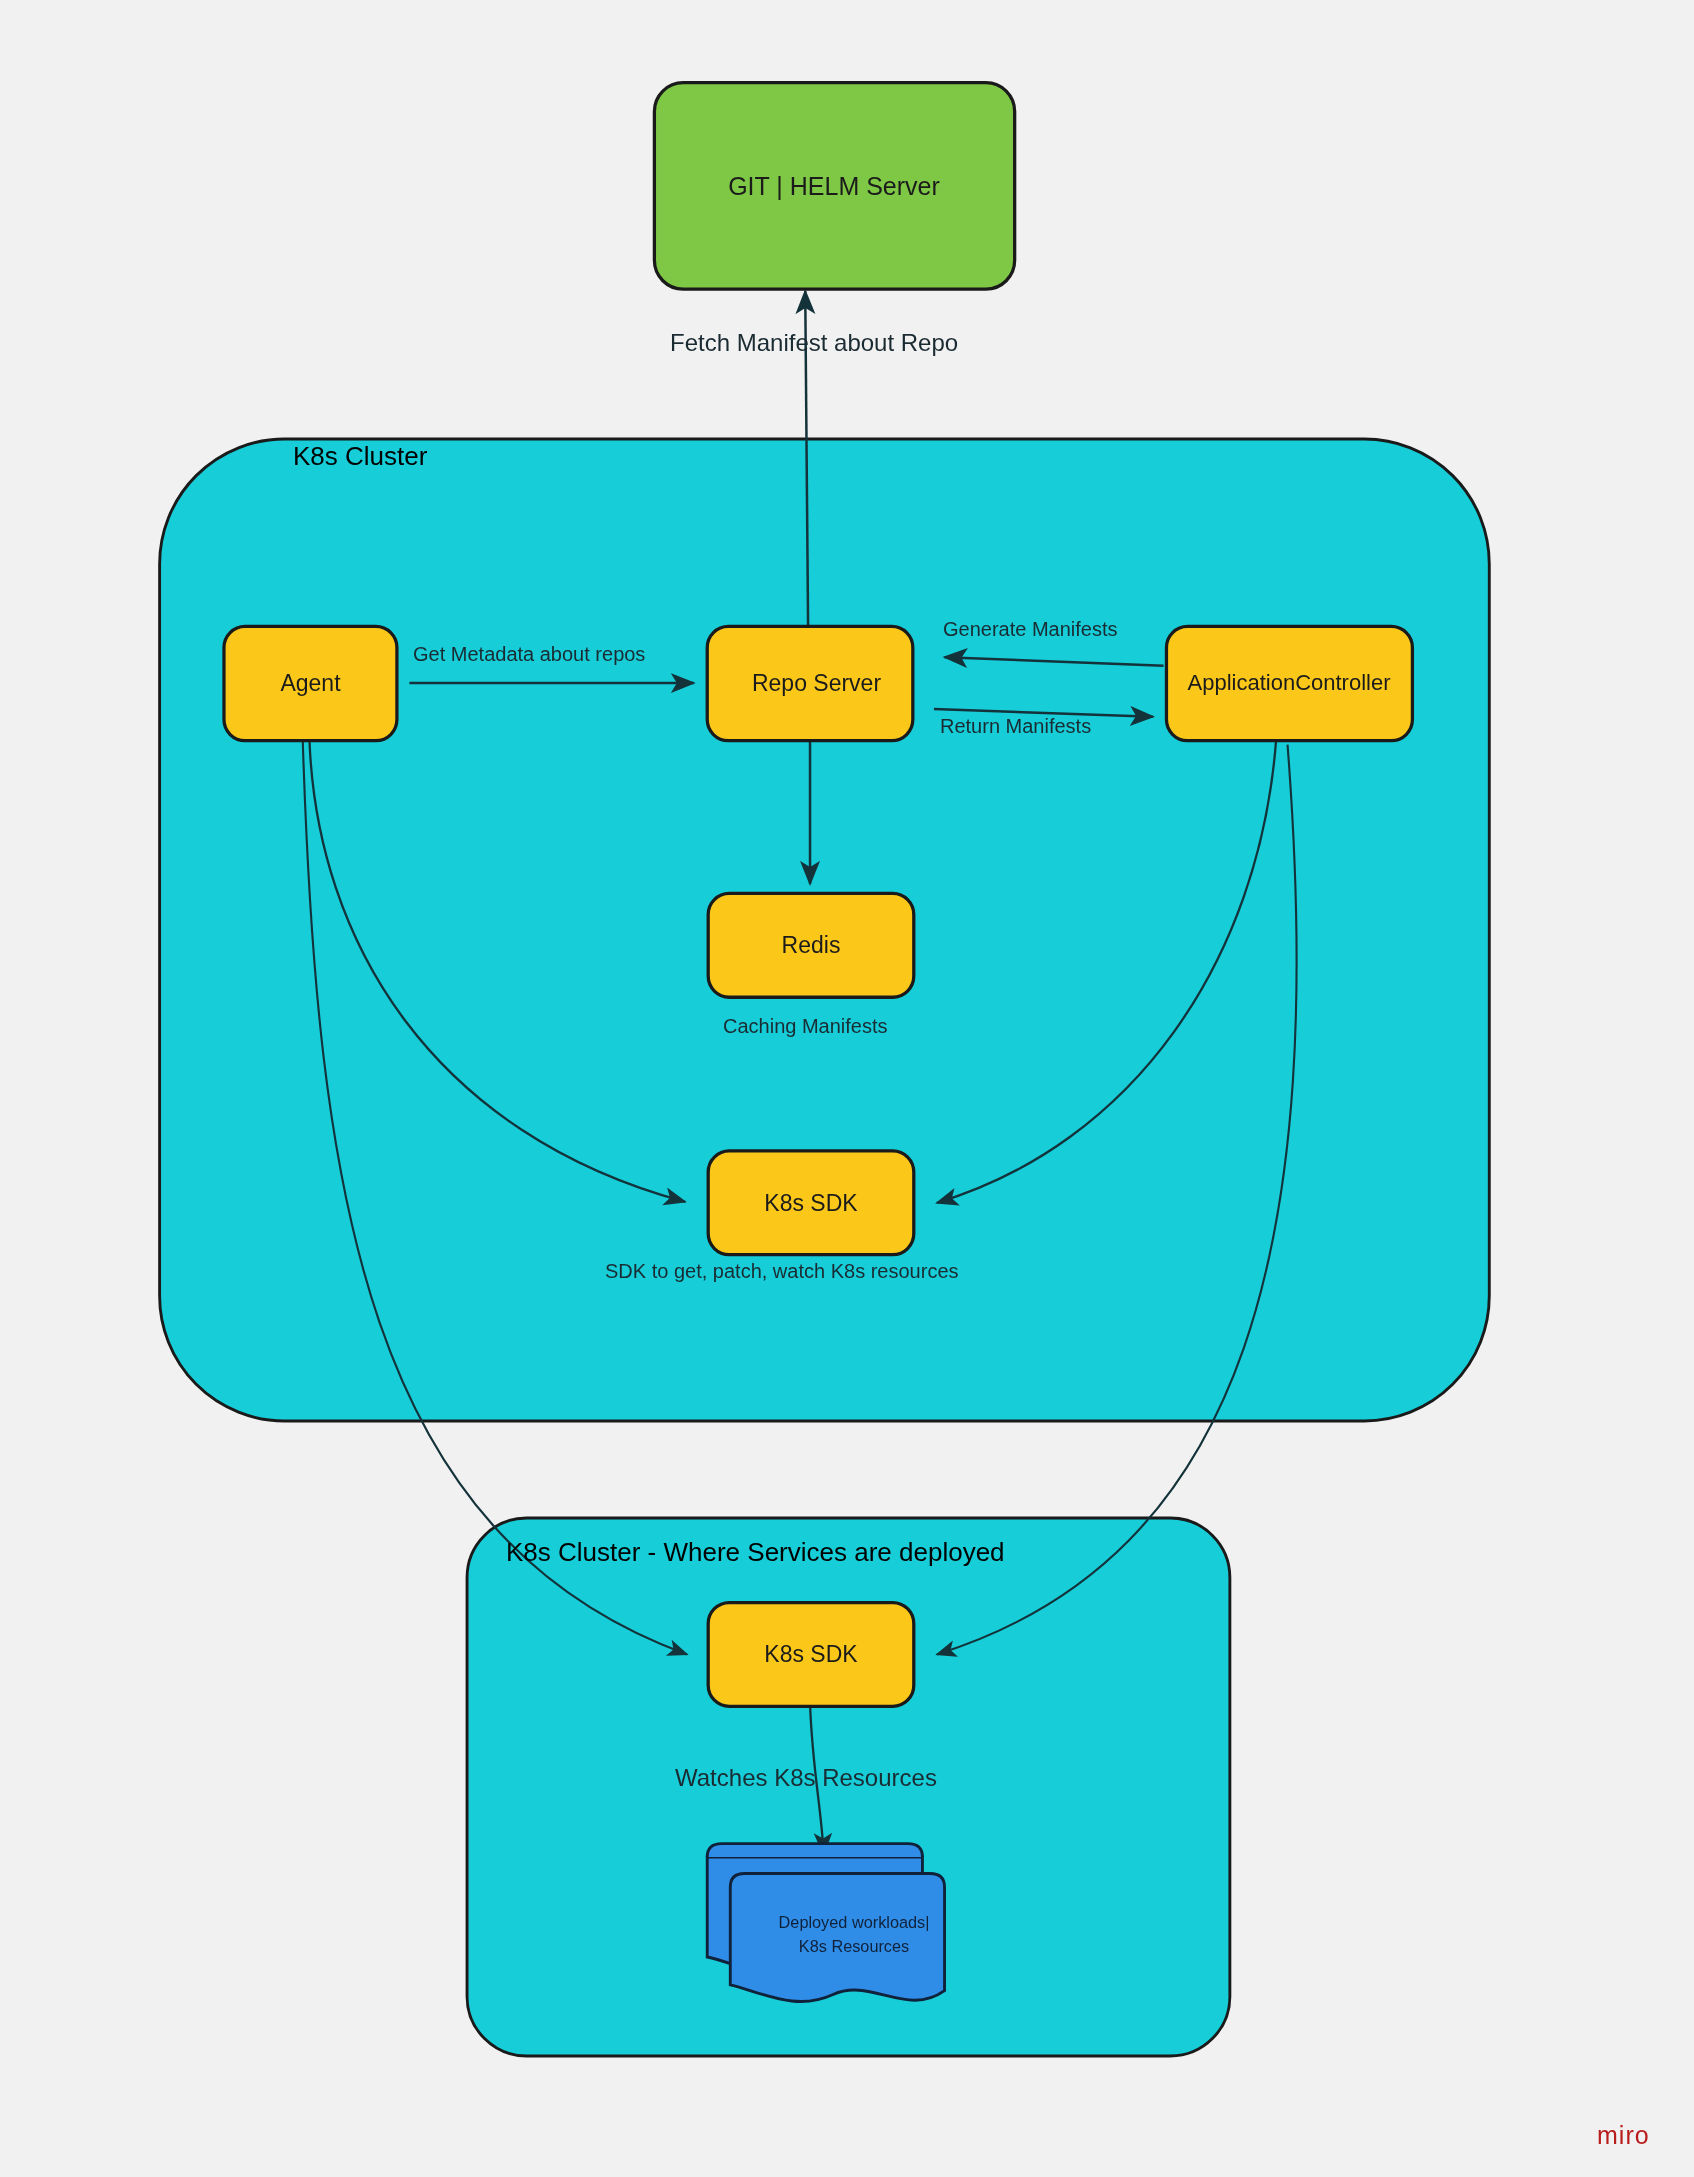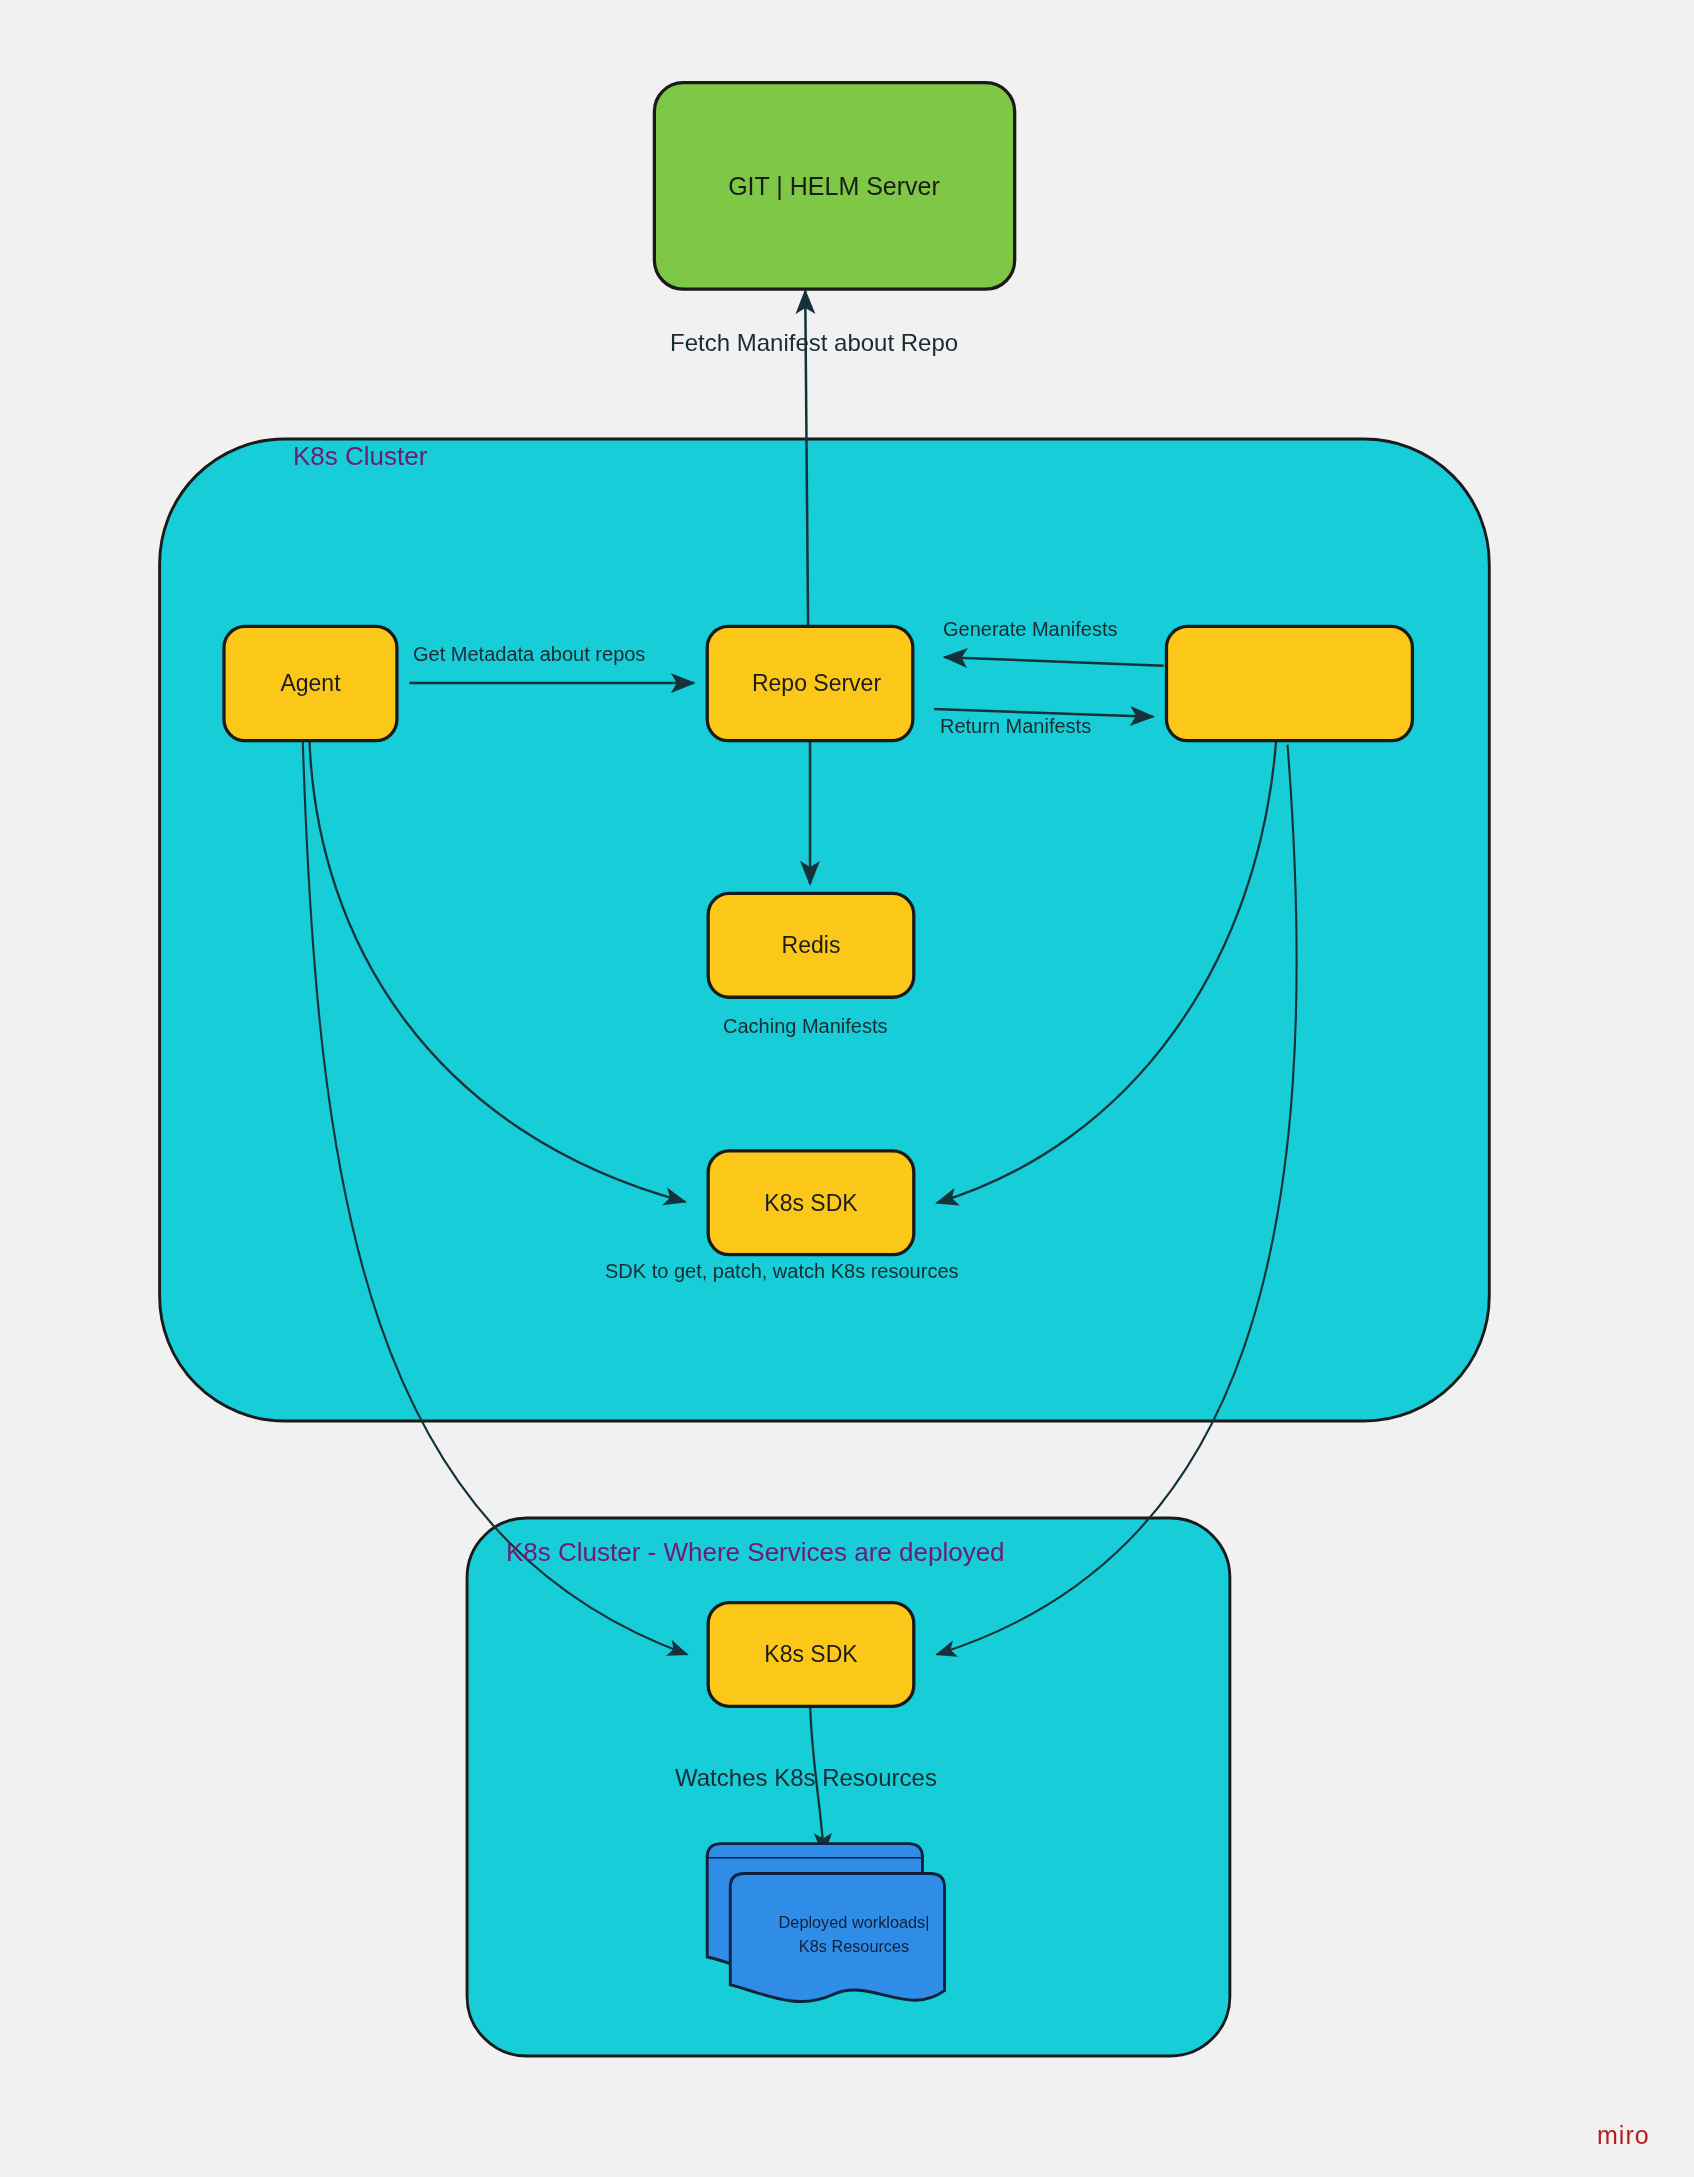--- a/index.html
+++ b/index.html
@@ -37,21 +37,21 @@
     pointer-events: none;
   }
   .edge-label {
     position: absolute;
     color: #1b2b32;
     white-space: nowrap;
     text-align: center;
   }
   .group-title {
     position: absolute;
-    color: #701a75;
+    color: #000000;
     white-space: nowrap;
   }
   .watermark {
     position: absolute;
     color: #b91c1c;
     letter-spacing: 1px;
   }
   .doc-label {
     position: absolute;
     text-align: center;
@@ -131,20 +131,21 @@
   <div class="group-title" style="left:293px; top:441px; font-size:26px;">K8s Cluster</div>
 
   <div class="group-title" style="left:506px; top:1537px; font-size:26px;">K8s Cluster - Where Services are deployed</div>
 
   <div class="node-label" style="left:654px; top:83px; width:360px; height:207px; font-size:25px;">GIT | HELM Server</div>
 
   <div class="node-label" style="left:224px; top:626px; width:173px; height:114px; font-size:23px;">Agent</div>
 
   <div class="node-label" style="left:707px; top:626px; width:219px; height:114px; font-size:23px;">Repo Server</div>
 
+  <div class="node-label" style="left:1166px; top:626px; width:246px; height:114px; font-size:22px;">ApplicationController</div>
 
   <div class="node-label" style="left:708px; top:893px; width:206px; height:104px; font-size:23px;">Redis</div>
 
   <div class="node-label" style="left:708px; top:1151px; width:206px; height:104px; font-size:23px;">K8s SDK</div>
 
   <div class="node-label" style="left:708px; top:1602px; width:206px; height:104px; font-size:23px;">K8s SDK</div>
 
   <div class="doc-label" style="left:730px; top:1910px; width:214px; font-size:16.3px;">
     <div>Deployed workloads|</div>
     <div>K8s Resources</div>

